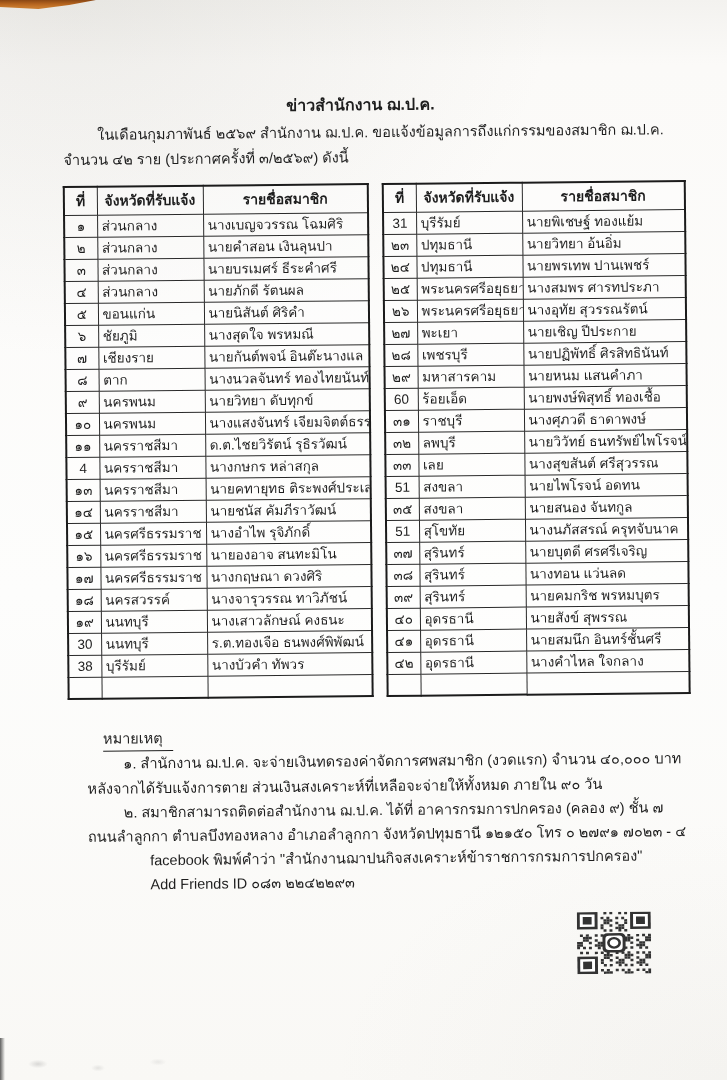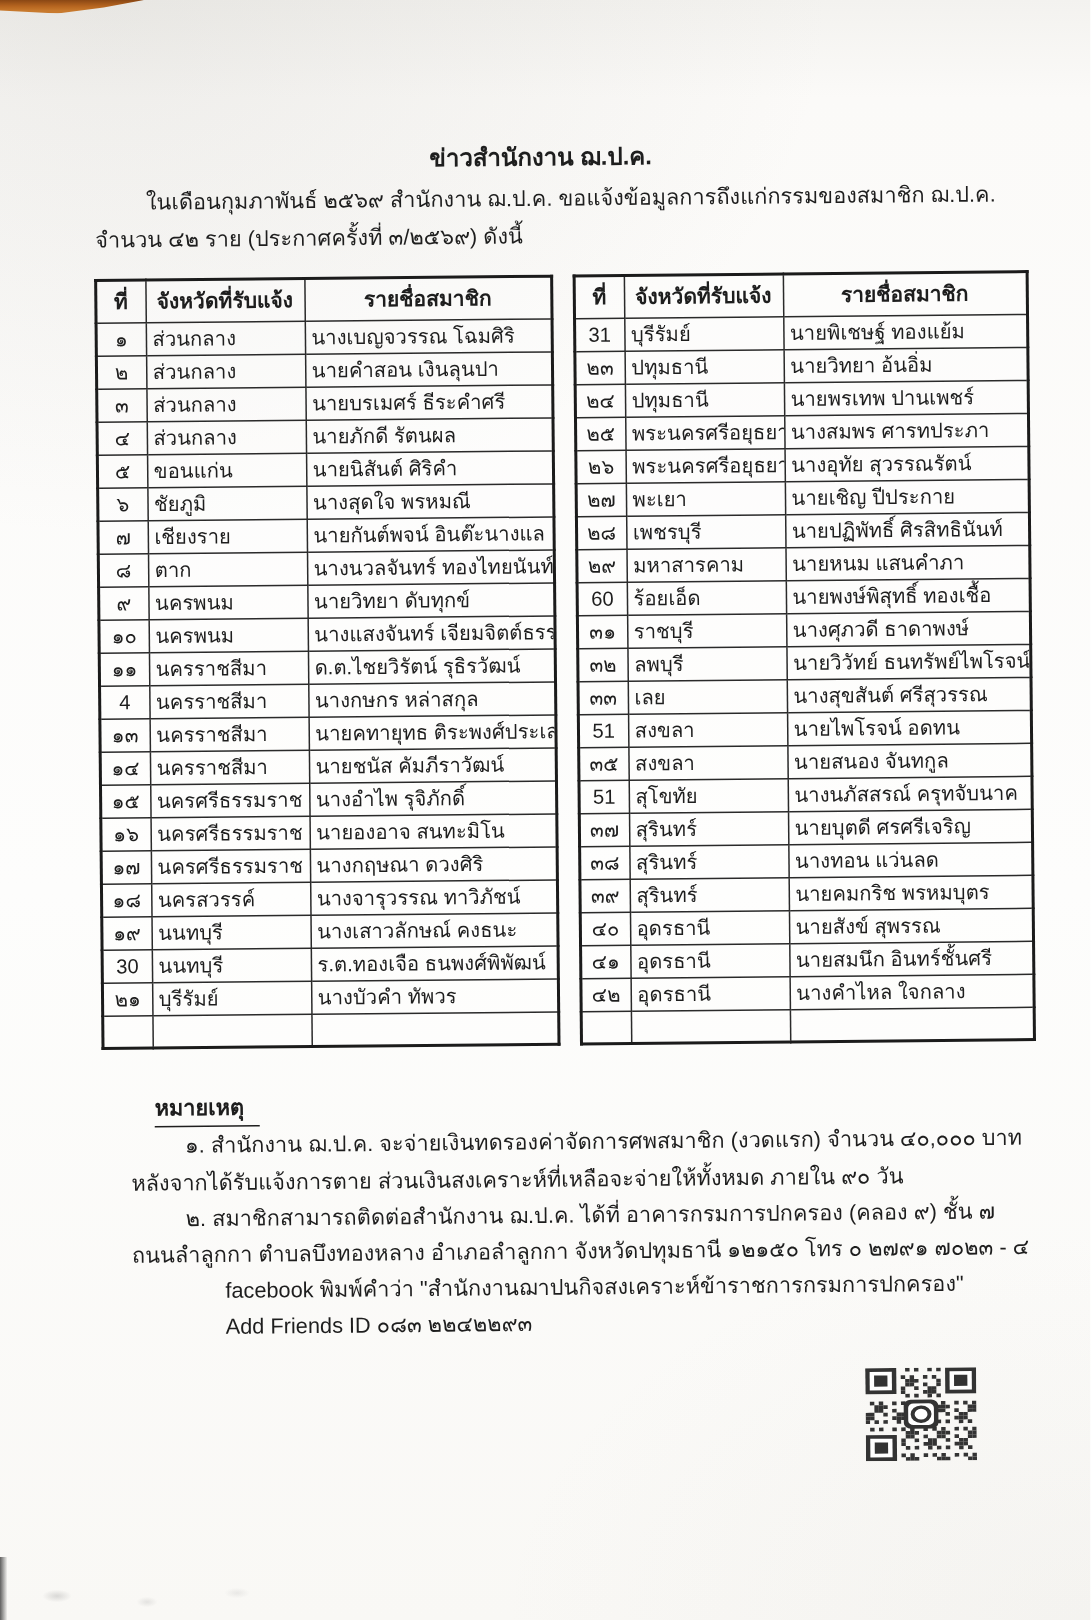--- a/index.html
+++ b/index.html
@@ -60,21 +60,21 @@
   table.member-table th{font-weight:bold;text-align:center;height:27px;line-height:27px;font-size:14px;}
   table.member-table td:first-child{text-align:center;padding:0 1px;}
   table.member-table .empty-row td{height:20px;}
   #left-table{left:65px;top:186px;width:306px;}
   #right-table{left:384px;top:186px;width:304px;}
   .col-no{width:33px;}
   .col-prov{width:106px;}
   .col-name{width:auto;}
 
   .notes-heading{
-    position:absolute;left:100px;top:727px;font-weight:bold;font-size:14.5px;
+    position:absolute;left:100px;top:727px;font-weight:normal;font-size:14.5px;
     border-bottom:1.5px solid #1e1e1e;padding-right:10px;padding-bottom:1px;
   }
   .note-line{position:absolute;font-size:14.5px;white-space:nowrap;}
   #note1-l1{left:120px;top:752px;}
   #note1-l2{left:84px;top:777px;}
   #note2-l1{left:120px;top:801px;}
   #note2-l2{left:84px;top:825px;}
   #note2-l3{left:146px;top:849px;}
   #note2-l4{left:146px;top:873px;}
 
@@ -204,21 +204,21 @@
           <td>๑๙</td>
           <td>นนทบุรี</td>
           <td>นางเสาวลักษณ์ คงธนะ</td>
         </tr>
         <tr>
           <td>30</td>
           <td>นนทบุรี</td>
           <td>ร.ต.ทองเจือ ธนพงศ์พิพัฒน์</td>
         </tr>
         <tr>
-          <td>๒๑</td>
+          <td>38</td>
           <td>บุรีรัมย์</td>
           <td>นางบัวคำ ทัพวร</td>
         </tr>
         <tr class="empty-row">
           <td></td>
           <td></td>
           <td></td>
         </tr>
       </tbody>
   </table>

